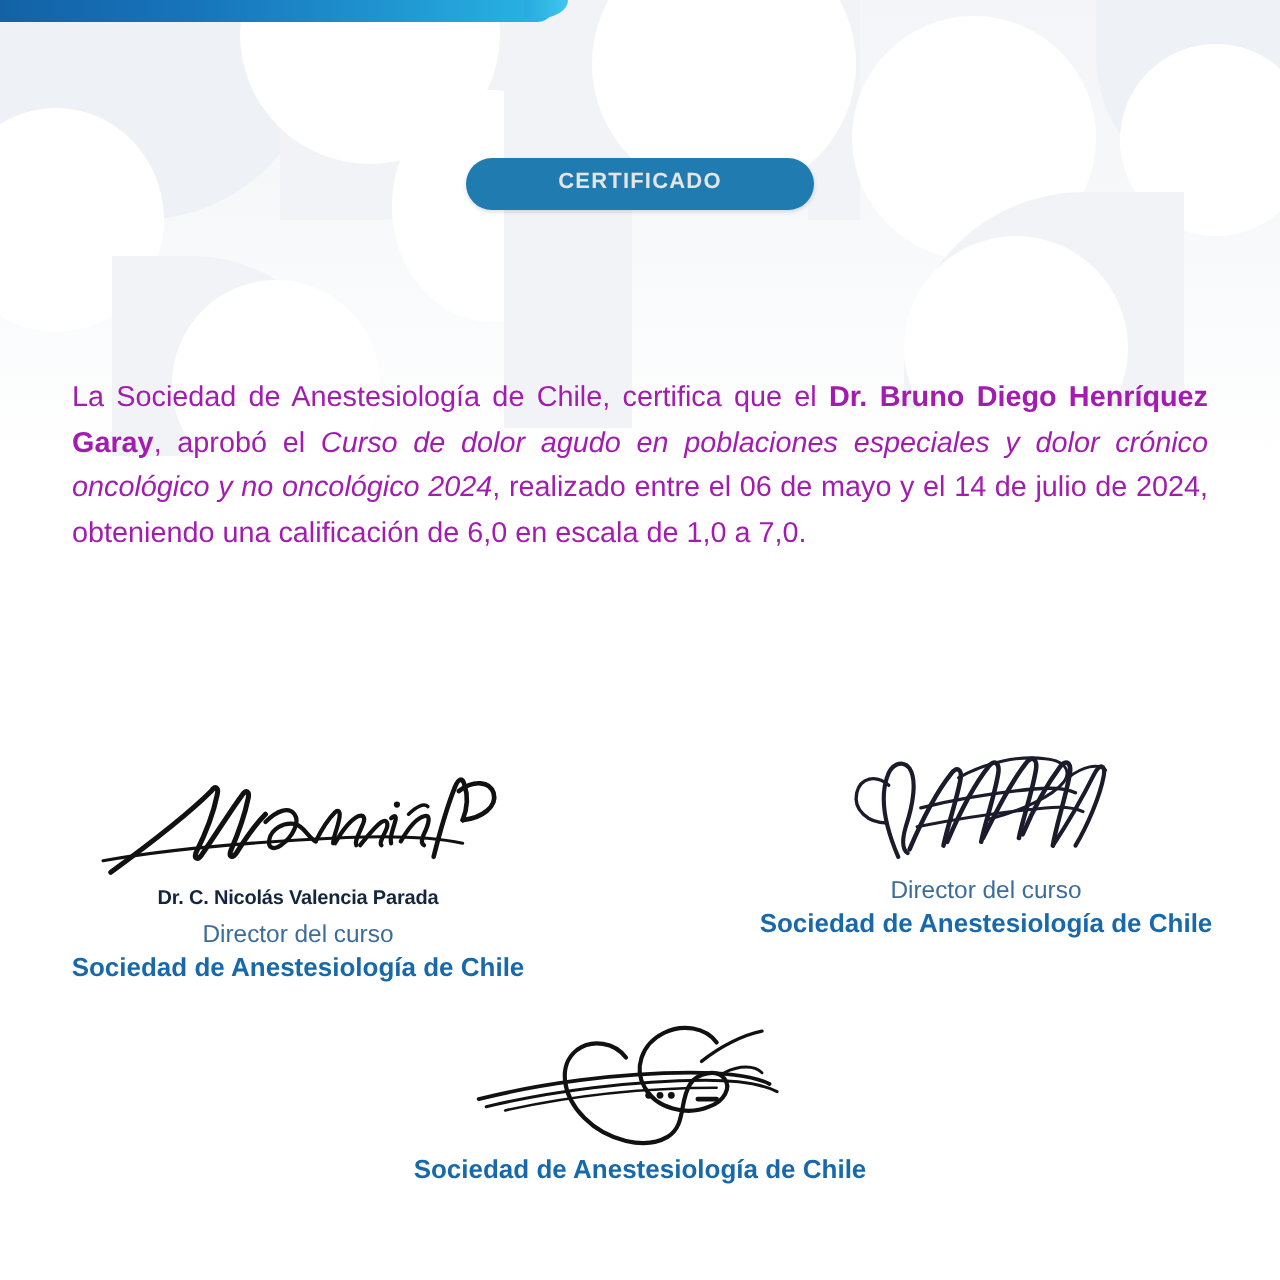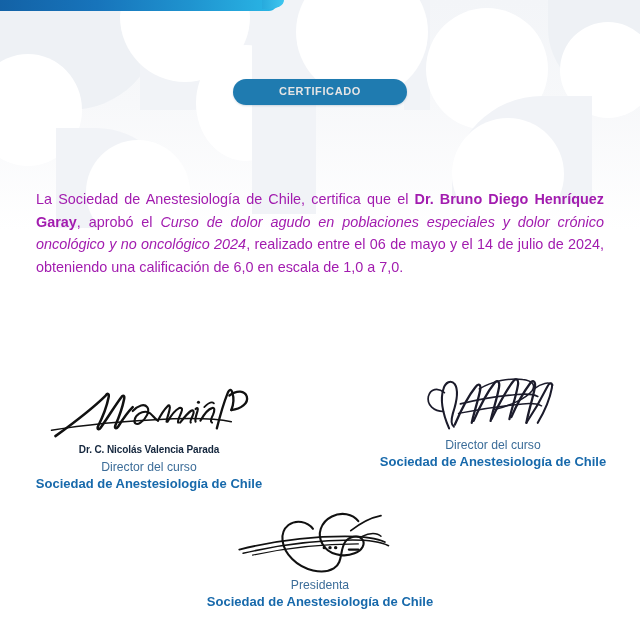--- a/index.html
+++ b/index.html
@@ -256,17 +256,16 @@
         <path d="M34 48 C68 40 112 34 150 34 C168 34 180 36 188 40" stroke-width="1.6"></path>
         <path d="M44 50 C80 42 120 38 156 38" stroke-width="1.3"></path>
         <path d="M148 24 C158 16 170 10 180 8" stroke-width="1.8"></path>
         <path d="M160 30 C168 26 176 26 180 30" stroke-width="1.5"></path>
         <circle cx="120" cy="42" r="1.8" fill="#111111" stroke="none"></circle>
         <circle cx="126" cy="42" r="1.8" fill="#111111" stroke="none"></circle>
         <circle cx="132" cy="42" r="1.8" fill="#111111" stroke="none"></circle>
         <path d="M146 44 L156 44" stroke-width="2.4"></path>
       </g>
     </svg>
-    <div class="sig-role">Presidenta</div>
     <div class="sig-org">Sociedad de Anestesiología de Chile</div>
   </div>
 
 </div>
 
 </body></html>

